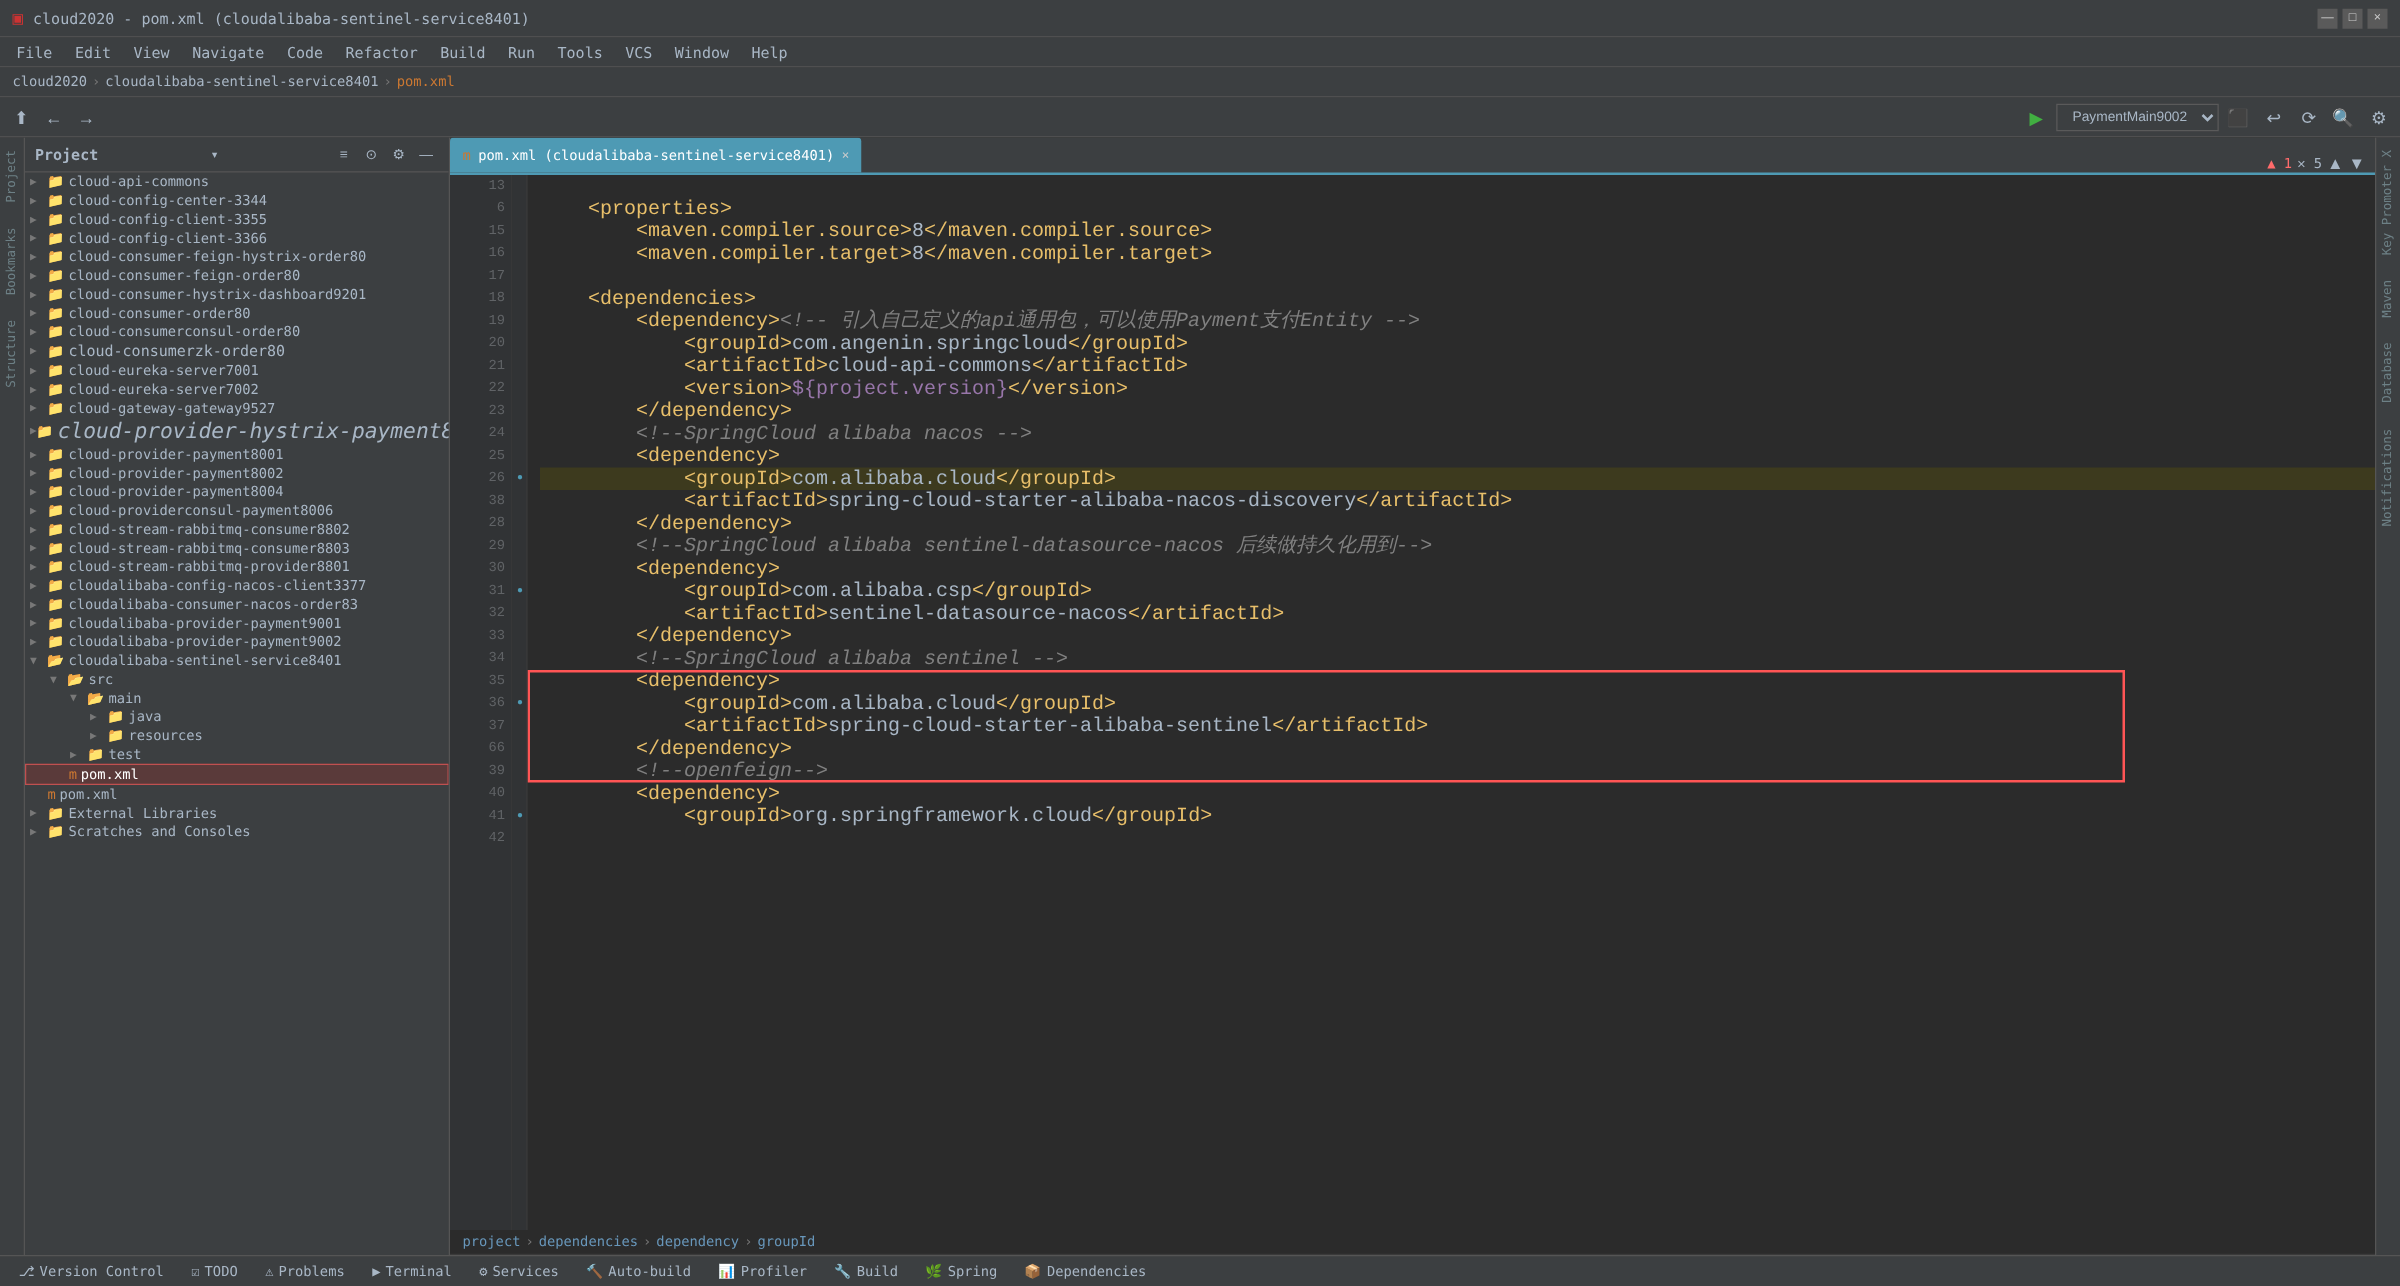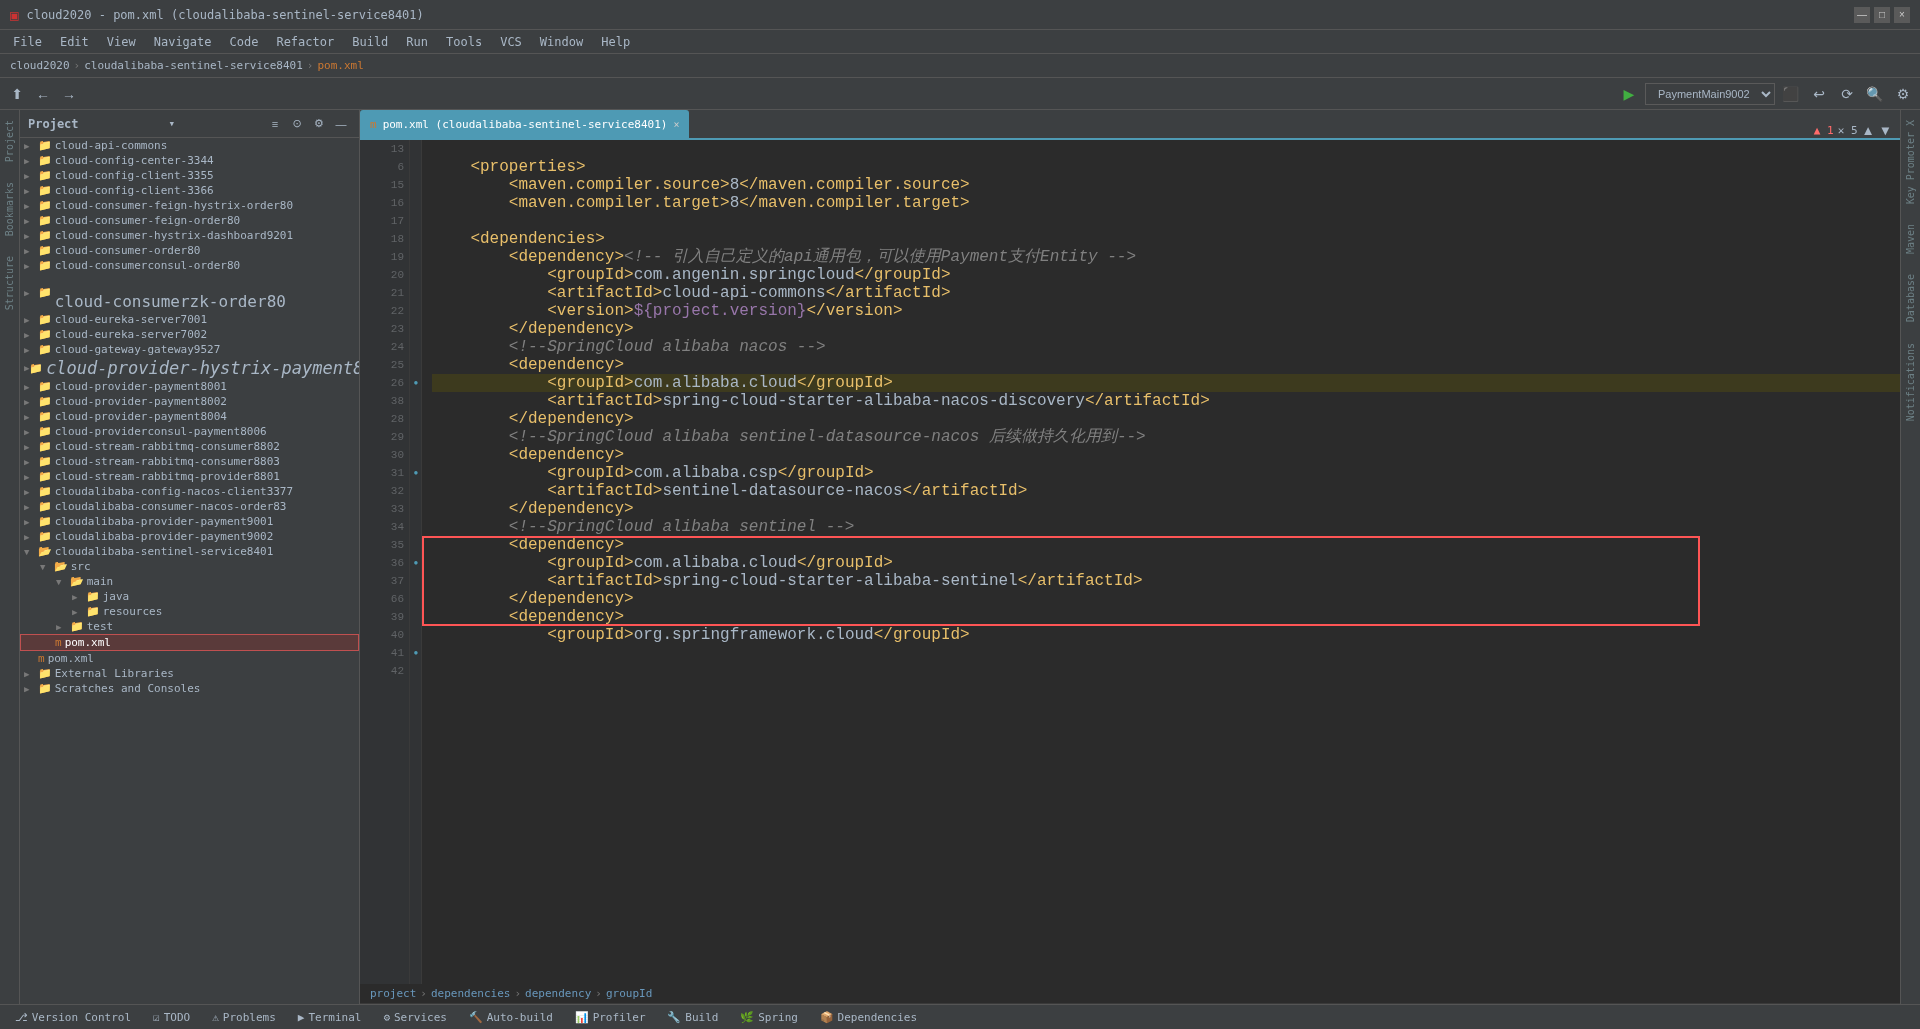--- a/index.html
+++ b/index.html
@@ -188,21 +188,21 @@
       <span style="color:#a9b7c6; font-size:11px;">cloud-consumer-order80</span>
     </div>
           <div class="tree-item" style="display: flex; align-items: center; padding: 1px 0px 1px 4px; cursor: pointer; white-space: nowrap;">
       <span style="color:#787878; font-size:9px; width:14px; display:inline-block;">▶</span>
       <span style="color:#c8a96e; font-size:11px; margin-right:3px;">📁</span>
       <span style="color:#a9b7c6; font-size:11px;">cloud-consumerconsul-order80</span>
     </div>
           <div class="tree-item" style="display: flex; align-items: center; padding: 1px 0px 1px 4px; cursor: pointer; white-space: nowrap;">
       <span style="color:#787878; font-size:9px; width:14px; display:inline-block;">▶</span>
       <span style="color:#c8a96e; font-size:11px; margin-right:3px;">📁</span>
-      <span style="color:#a9b7c6; font-size:16px;margin-top:18px;">cloud-consumerzk-order80</span>
+      <span style="color:#a9b7c6; font-size:12px;">cloud-consumerzk-order80</span>
     </div>
           <div class="tree-item" style="display: flex; align-items: center; padding: 1px 0px 1px 4px; cursor: pointer; white-space: nowrap;">
       <span style="color:#787878; font-size:9px; width:14px; display:inline-block;">▶</span>
       <span style="color:#c8a96e; font-size:11px; margin-right:3px;">📁</span>
       <span style="color:#a9b7c6; font-size:11px;">cloud-eureka-server7001</span>
     </div>
           <div class="tree-item" style="display: flex; align-items: center; padding: 1px 0px 1px 4px; cursor: pointer; white-space: nowrap;">
       <span style="color:#787878; font-size:9px; width:14px; display:inline-block;">▶</span>
       <span style="color:#c8a96e; font-size:11px; margin-right:3px;">📁</span>
       <span style="color:#a9b7c6; font-size:11px;">cloud-eureka-server7002</span>
@@ -438,20 +438,21 @@
             <div class="code-line" style="height: 18px; line-height: 18px;"><span style="color:#a9b7c6; ">        </span><span style="color:#808080; font-style:italic;">&lt;!--SpringCloud </span><span style="color:#808080; font-style:italic;">alibaba sentinel-datasource-nacos</span><span style="color:#808080; font-style:italic;"> 后续做持久化用到--&gt;</span></div>
             <div class="code-line" style="height: 18px; line-height: 18px;"><span style="color:#a9b7c6; ">        </span><span style="color:#e8bf6a; ">&lt;dependency&gt;</span></div>
             <div class="code-line" style="height: 18px; line-height: 18px;"><span style="color:#a9b7c6; ">            </span><span style="color:#e8bf6a; ">&lt;groupId&gt;</span><span style="color:#a9b7c6; ">com.alibaba.csp</span><span style="color:#e8bf6a; ">&lt;/groupId&gt;</span></div>
             <div class="code-line" style="height: 18px; line-height: 18px;"><span style="color:#a9b7c6; ">            </span><span style="color:#e8bf6a; ">&lt;artifactId&gt;</span><span style="color:#a9b7c6; ">sentinel-datasource-nacos</span><span style="color:#e8bf6a; ">&lt;/artifactId&gt;</span></div>
             <div class="code-line" style="height: 18px; line-height: 18px;"><span style="color:#a9b7c6; ">        </span><span style="color:#e8bf6a; ">&lt;/dependency&gt;</span></div>
             <div class="code-line" style="height: 18px; line-height: 18px;"><span style="color:#a9b7c6; ">        </span><span style="color:#808080; font-style:italic;">&lt;!--SpringCloud </span><span style="color:#808080; font-style:italic;">alibaba sentinel</span><span style="color:#808080; font-style:italic;"> --&gt;</span></div>
             <div class="code-line" style="height: 18px; line-height: 18px;"><span style="color:#a9b7c6; ">        </span><span style="color:#e8bf6a; ">&lt;dependency&gt;</span></div>
             <div class="code-line" style="height: 18px; line-height: 18px;"><span style="color:#a9b7c6; ">            </span><span style="color:#e8bf6a; ">&lt;groupId&gt;</span><span style="color:#a9b7c6; ">com.alibaba.cloud</span><span style="color:#e8bf6a; ">&lt;/groupId&gt;</span></div>
             <div class="code-line" style="height: 18px; line-height: 18px;"><span style="color:#a9b7c6; ">            </span><span style="color:#e8bf6a; ">&lt;artifactId&gt;</span><span style="color:#a9b7c6; ">spring-cloud-starter-alibaba-sentinel</span><span style="color:#e8bf6a; ">&lt;/artifactId&gt;</span></div>
             <div class="code-line" style="height: 18px; line-height: 18px;"><span style="color:#a9b7c6; ">        </span><span style="color:#e8bf6a; ">&lt;/dependency&gt;</span></div>
+            <div class="code-line" style="height: 18px; line-height: 18px;"><span style="color:#a9b7c6; ">        </span><span style="color:#808080; font-style:italic;">&lt;!--openfeign--&gt;</span></div>
             <div class="code-line" style="height: 18px; line-height: 18px;"><span style="color:#a9b7c6; ">        </span><span style="color:#e8bf6a; ">&lt;dependency&gt;</span></div>
             <div class="code-line" style="height: 18px; line-height: 18px;"><span style="color:#a9b7c6; ">            </span><span style="color:#e8bf6a; ">&lt;groupId&gt;</span><span style="color:#a9b7c6; ">org.springframework.cloud</span><span style="color:#e8bf6a; ">&lt;/groupId&gt;</span></div>
             <div style="position: absolute; left: 0px; top: 396px; height: 90px; right: 200px; border: 2px solid rgb(255, 85, 85); pointer-events: none; z-index: 10;"></div>
           </div>
       </div>
 
       <div class="breadcrumb-bar-bottom">
         <span style="color:#6897bb; font-size:11px;">project</span>
         <span style="color:#777; font-size:11px;">›</span>
         <span style="color:#6897bb; font-size:11px;">dependencies</span>

